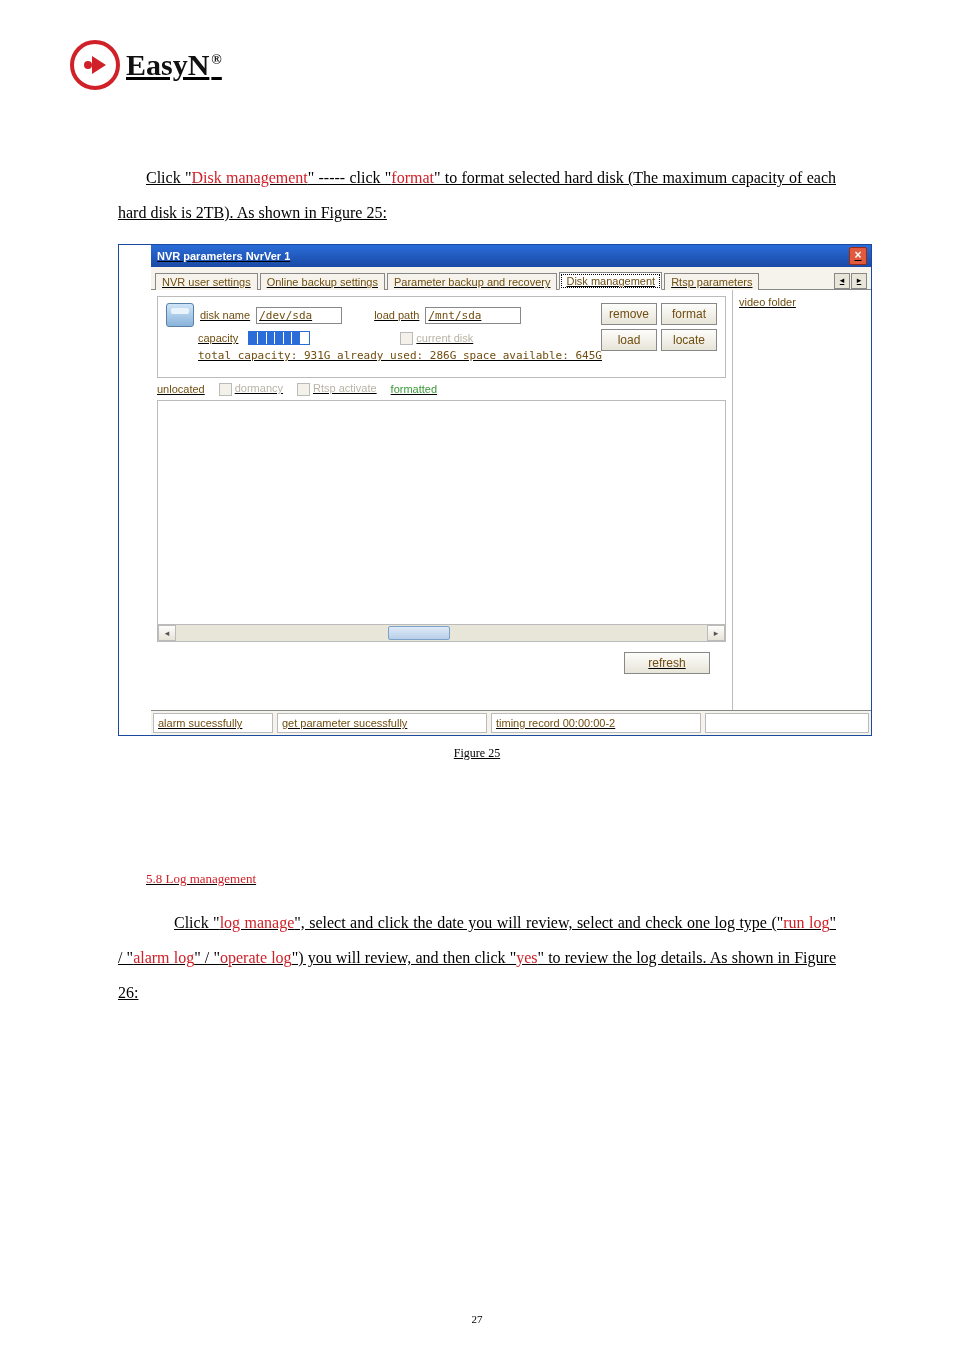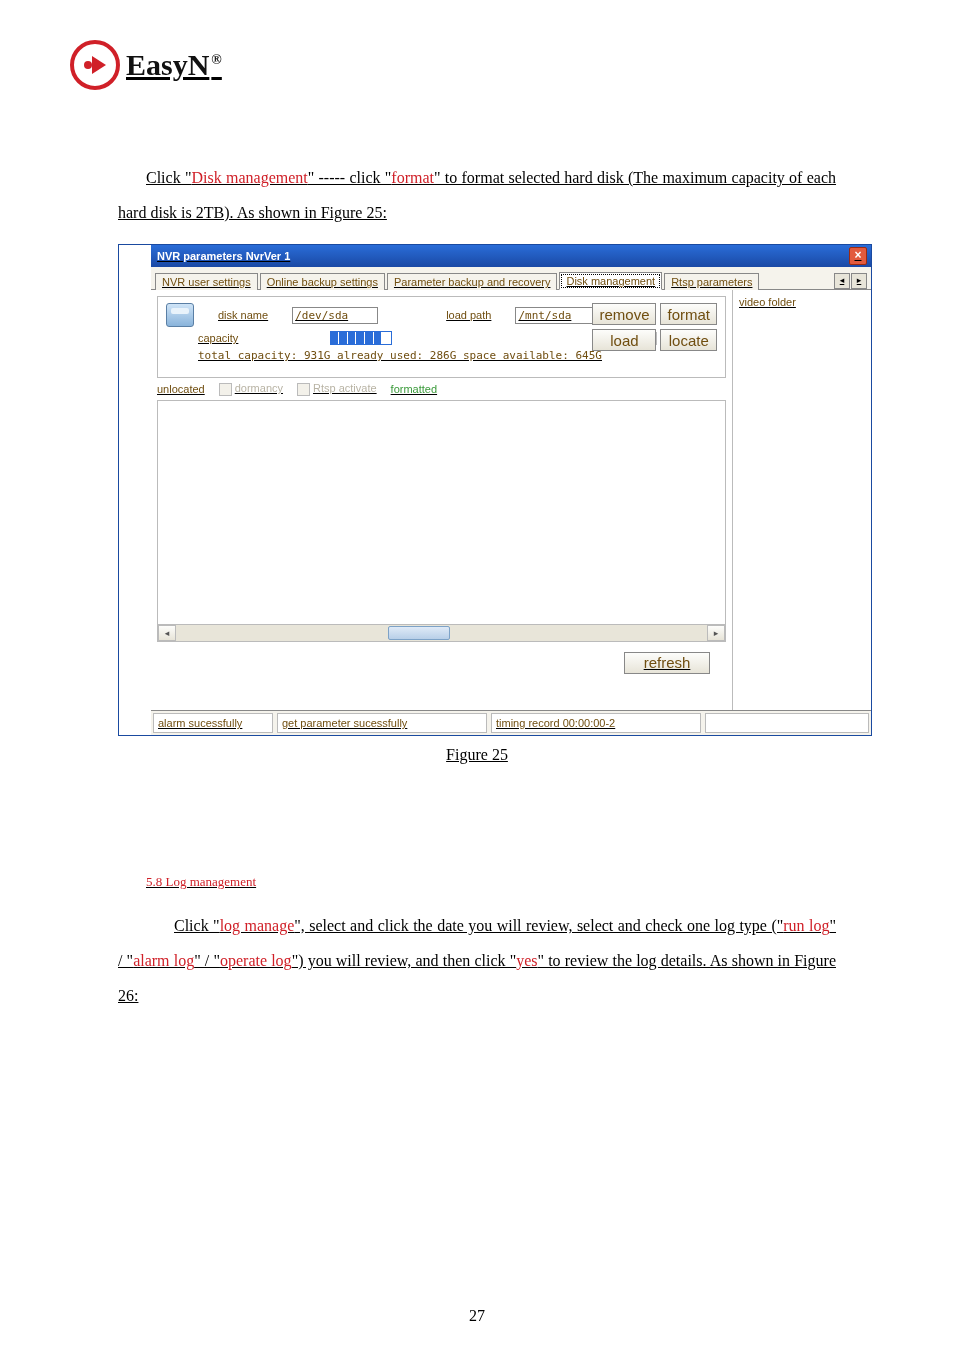--- a/index.html
+++ b/index.html
@@ -72,21 +72,21 @@
     margin: 0 48px 14px 48px;
   }
   .red-text {
     color: #d02028;
   }
   .figure-wrap {
     margin: 0 48px 10px 48px;
   }
   .fig-caption {
     text-align: center;
-    font-size: 16px;
+    font-size: 12px;
     margin: 8px 0 30px 0;
   }
   .section-heading {
     color: #d02028;
     font-size: 13px;
     text-indent: 28px;
     margin: 110px 48px 18px 48px;
   }
   
   .nvr-window {
@@ -175,21 +175,21 @@
     padding: 6px 8px 8px 8px;
     position: relative;
     min-height: 66px;
     display: flex;
     flex-direction: column;
     color: #704e10;
   }
   .disk-row1 {
     display: flex;
     align-items: center;
-    gap: 24px;
+    gap: 6px;
   }
   .hdd-icon {
     width: 26px; height: 22px;
     background: linear-gradient(#cfe4f7,#8ab4db);
     border: 1px solid #5a7fa5;
     border-radius: 3px;
     position: relative;
   }
   .hdd-icon::after{
     content:"";
@@ -226,36 +226,35 @@
     right: 8px; top: 6px;
     display: grid;
     grid-template-columns: auto auto;
     gap: 4px;
   }
   .winbtn {
     border: 1px solid #888;
     background: linear-gradient(#fdfdfb,#e7e4d8);
     color: #704e10;
     padding: 1px 6px;
-    font-size: 15px;
+    font-size: 12px;
     height: 18px;
     display:inline-flex;
     align-items:center;
     justify-content:center;
     min-width: 42px;
   }
   .muted { color: #b8b3a4; }
   .green  { color: #3a9a3a; }
   .disk-row2 {
     display:flex;
     align-items:center;
     gap: 10px;
     margin-top: 4px;
     margin-left: 32px;
-    justify-content: space-between;
   }
   .chk {
     display:inline-block;
     width:11px; height:11px;
     border:1px solid #bbb;
     vertical-align:middle;
     margin-right:3px;
     background:#f3f1ea;
   }
   .status-row {
@@ -319,21 +318,21 @@
     display:flex;align-items:center;
   }
   .statusbar .c1{width:110px;}
   .statusbar .c2{width:200px;}
   .statusbar .c3{width:200px;}
   .statusbar .fill{flex:1; border:1px solid #bbb; margin:2px; background:#fff;}
   .page-number {
     position:absolute;
     left:0; right:0; bottom:25px;
     text-align:center;
-    font-size:16px;
+    font-size:11px;
   }
 </style>
 </head>
 <body>
 
 <div class="page">
 
   <div class="logo-row">
     <div class="logo-circle">
       <div class="logo-inner">

